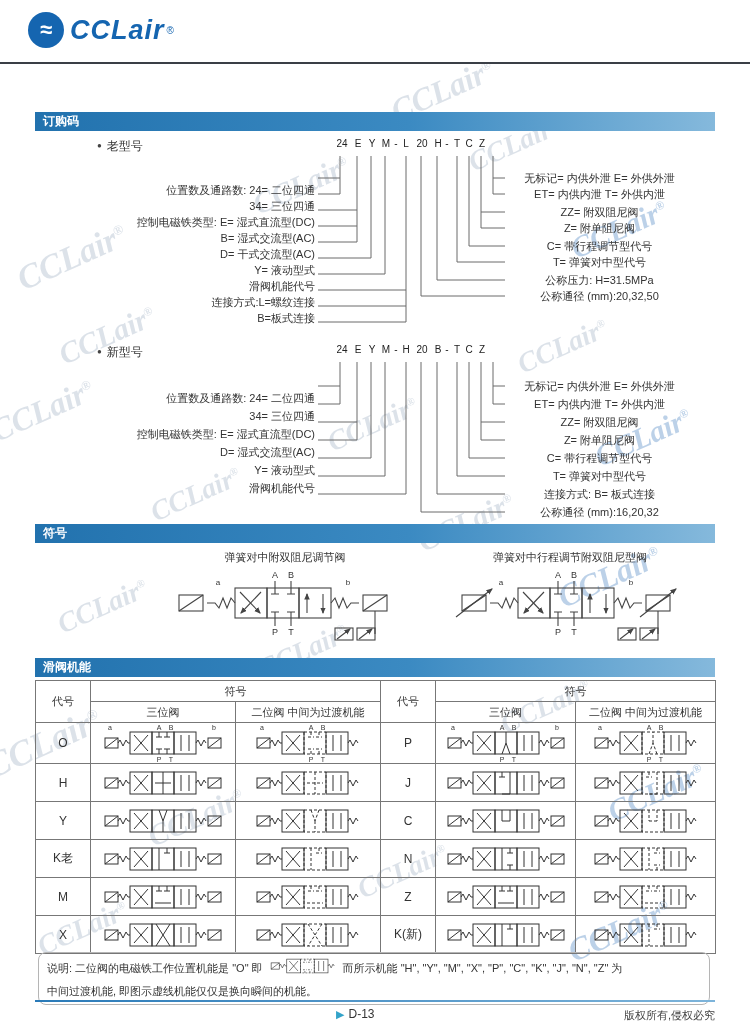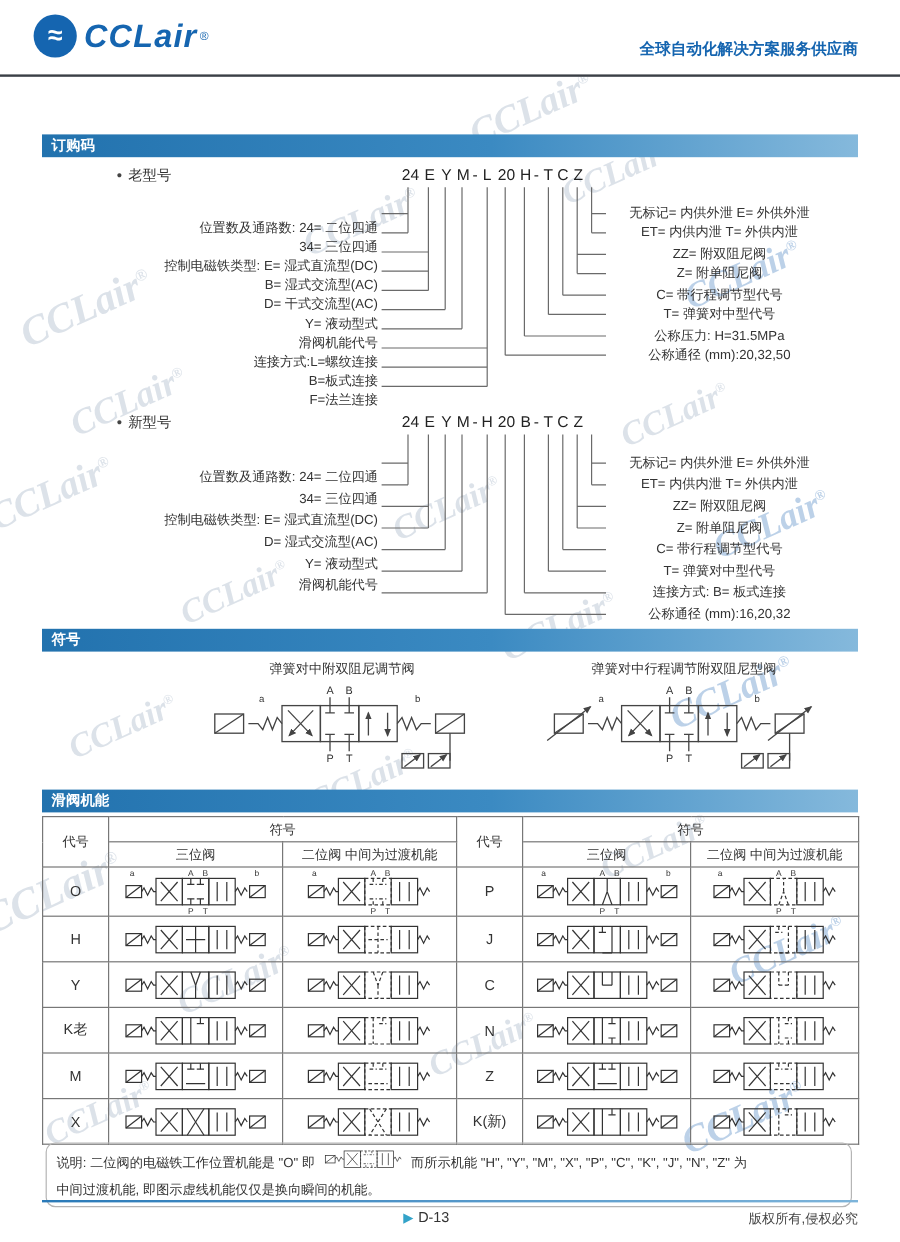--- a/index.html
+++ b/index.html
@@ -21,21 +21,21 @@
   .logo-reg{font-size:10px;color:#1565b0;vertical-align:super;margin-left:2px;}
   .tagline{position:absolute;right:35px;top:32px;font-size:13px;font-weight:bold;color:#1565b0;}
   
   .bar{position:absolute;left:35px;width:672px;height:19px;padding-left:8px;
        background:linear-gradient(90deg,#2272ae 0%,#3b8ac2 55%,#85b9dc 100%);
        color:#fff;font-size:12px;font-weight:bold;line-height:19px;}
   
   .ordmap{position:absolute;left:35px;width:680px;}
   .model-lab{position:absolute;left:62px;top:6px;font-size:12px;color:#333;}
   .model-lab .dot{font-size:8px;vertical-align:2px;margin-right:5px;color:#444;}
-  .cc{position:absolute;top:6px;font-size:13px;color:#222;text-align:center;}
+  .cc{position:absolute;top:6px;font-size:10px;color:#222;text-align:center;}
   .leads{position:absolute;left:0;top:0;stroke:#6a6a6a;stroke-width:1;fill:none;}
   .lab{position:absolute;font-size:11px;color:#333;white-space:nowrap;line-height:14px;}
   .lab-l{left:0;width:280px;text-align:right;margin-top:12px;}
   .lab-r{left:461px;width:207px;text-align:center;}
   
   .symsec{position:absolute;left:35px;top:544px;width:680px;height:112px;}
   .cap{position:absolute;top:6px;font-size:11px;color:#333;text-align:center;}
   .schembox{position:absolute;}
   
   .spool{position:absolute;left:35px;top:680px;width:680px;border-collapse:collapse;table-layout:fixed;
@@ -88,21 +88,20 @@
   </div>
 
   <div class="layer">
 
     <div class="hdr">
       <div class="logo">
         <span class="logo-icon">≈</span>
         <span class="logo-text">CCLair</span>
         <span class="logo-reg">®</span>
       </div>
-      <div class="tagline">全球自动化解决方案服务供应商</div>
     </div>
 
     <div class="bar" style="top:112px">
       <span>订购码</span>
     </div>
 
     <div class="ordmap" style="top:132px;height:206px">
       <div class="model-lab">
         <span class="dot">●</span><span>老型号</span>
       </div>
@@ -124,21 +123,20 @@
       </svg>
       <div class="lab lab-l" style="top:39px">位置数及通路数: 24= 二位四通</div>
       <div class="lab lab-l" style="top:55px">34= 三位四通</div>
       <div class="lab lab-l" style="top:71px">控制电磁铁类型: E= 湿式直流型(DC)</div>
       <div class="lab lab-l" style="top:103px">D= 干式交流型(AC)</div>
       <div class="lab lab-l" style="top:87px">B= 湿式交流型(AC)</div>
       <div class="lab lab-l" style="top:119px">Y= 液动型式</div>
       <div class="lab lab-l" style="top:135px">滑阀机能代号</div>
       <div class="lab lab-l" style="top:167px">B=板式连接</div>
       <div class="lab lab-l" style="top:151px">连接方式:L=螺纹连接</div>
-      <div class="lab lab-l" style="top:183px">F=法兰连接</div>
       <div class="lab lab-r" style="top:39px">无标记= 内供外泄  E= 外供外泄</div>
       <div class="lab lab-r" style="top:55px">ET= 内供内泄  T= 外供内泄</div>
       <div class="lab lab-r" style="top:73px">ZZ= 附双阻尼阀</div>
       <div class="lab lab-r" style="top:89px">Z= 附单阻尼阀</div>
       <div class="lab lab-r" style="top:107px">C= 带行程调节型代号</div>
       <div class="lab lab-r" style="top:123px">T= 弹簧对中型代号</div>
       <div class="lab lab-r" style="top:141px">公称压力: H=31.5MPa</div>
       <div class="lab lab-r" style="top:157px">公称通径 (mm):20,32,50</div>
     </div>
 

